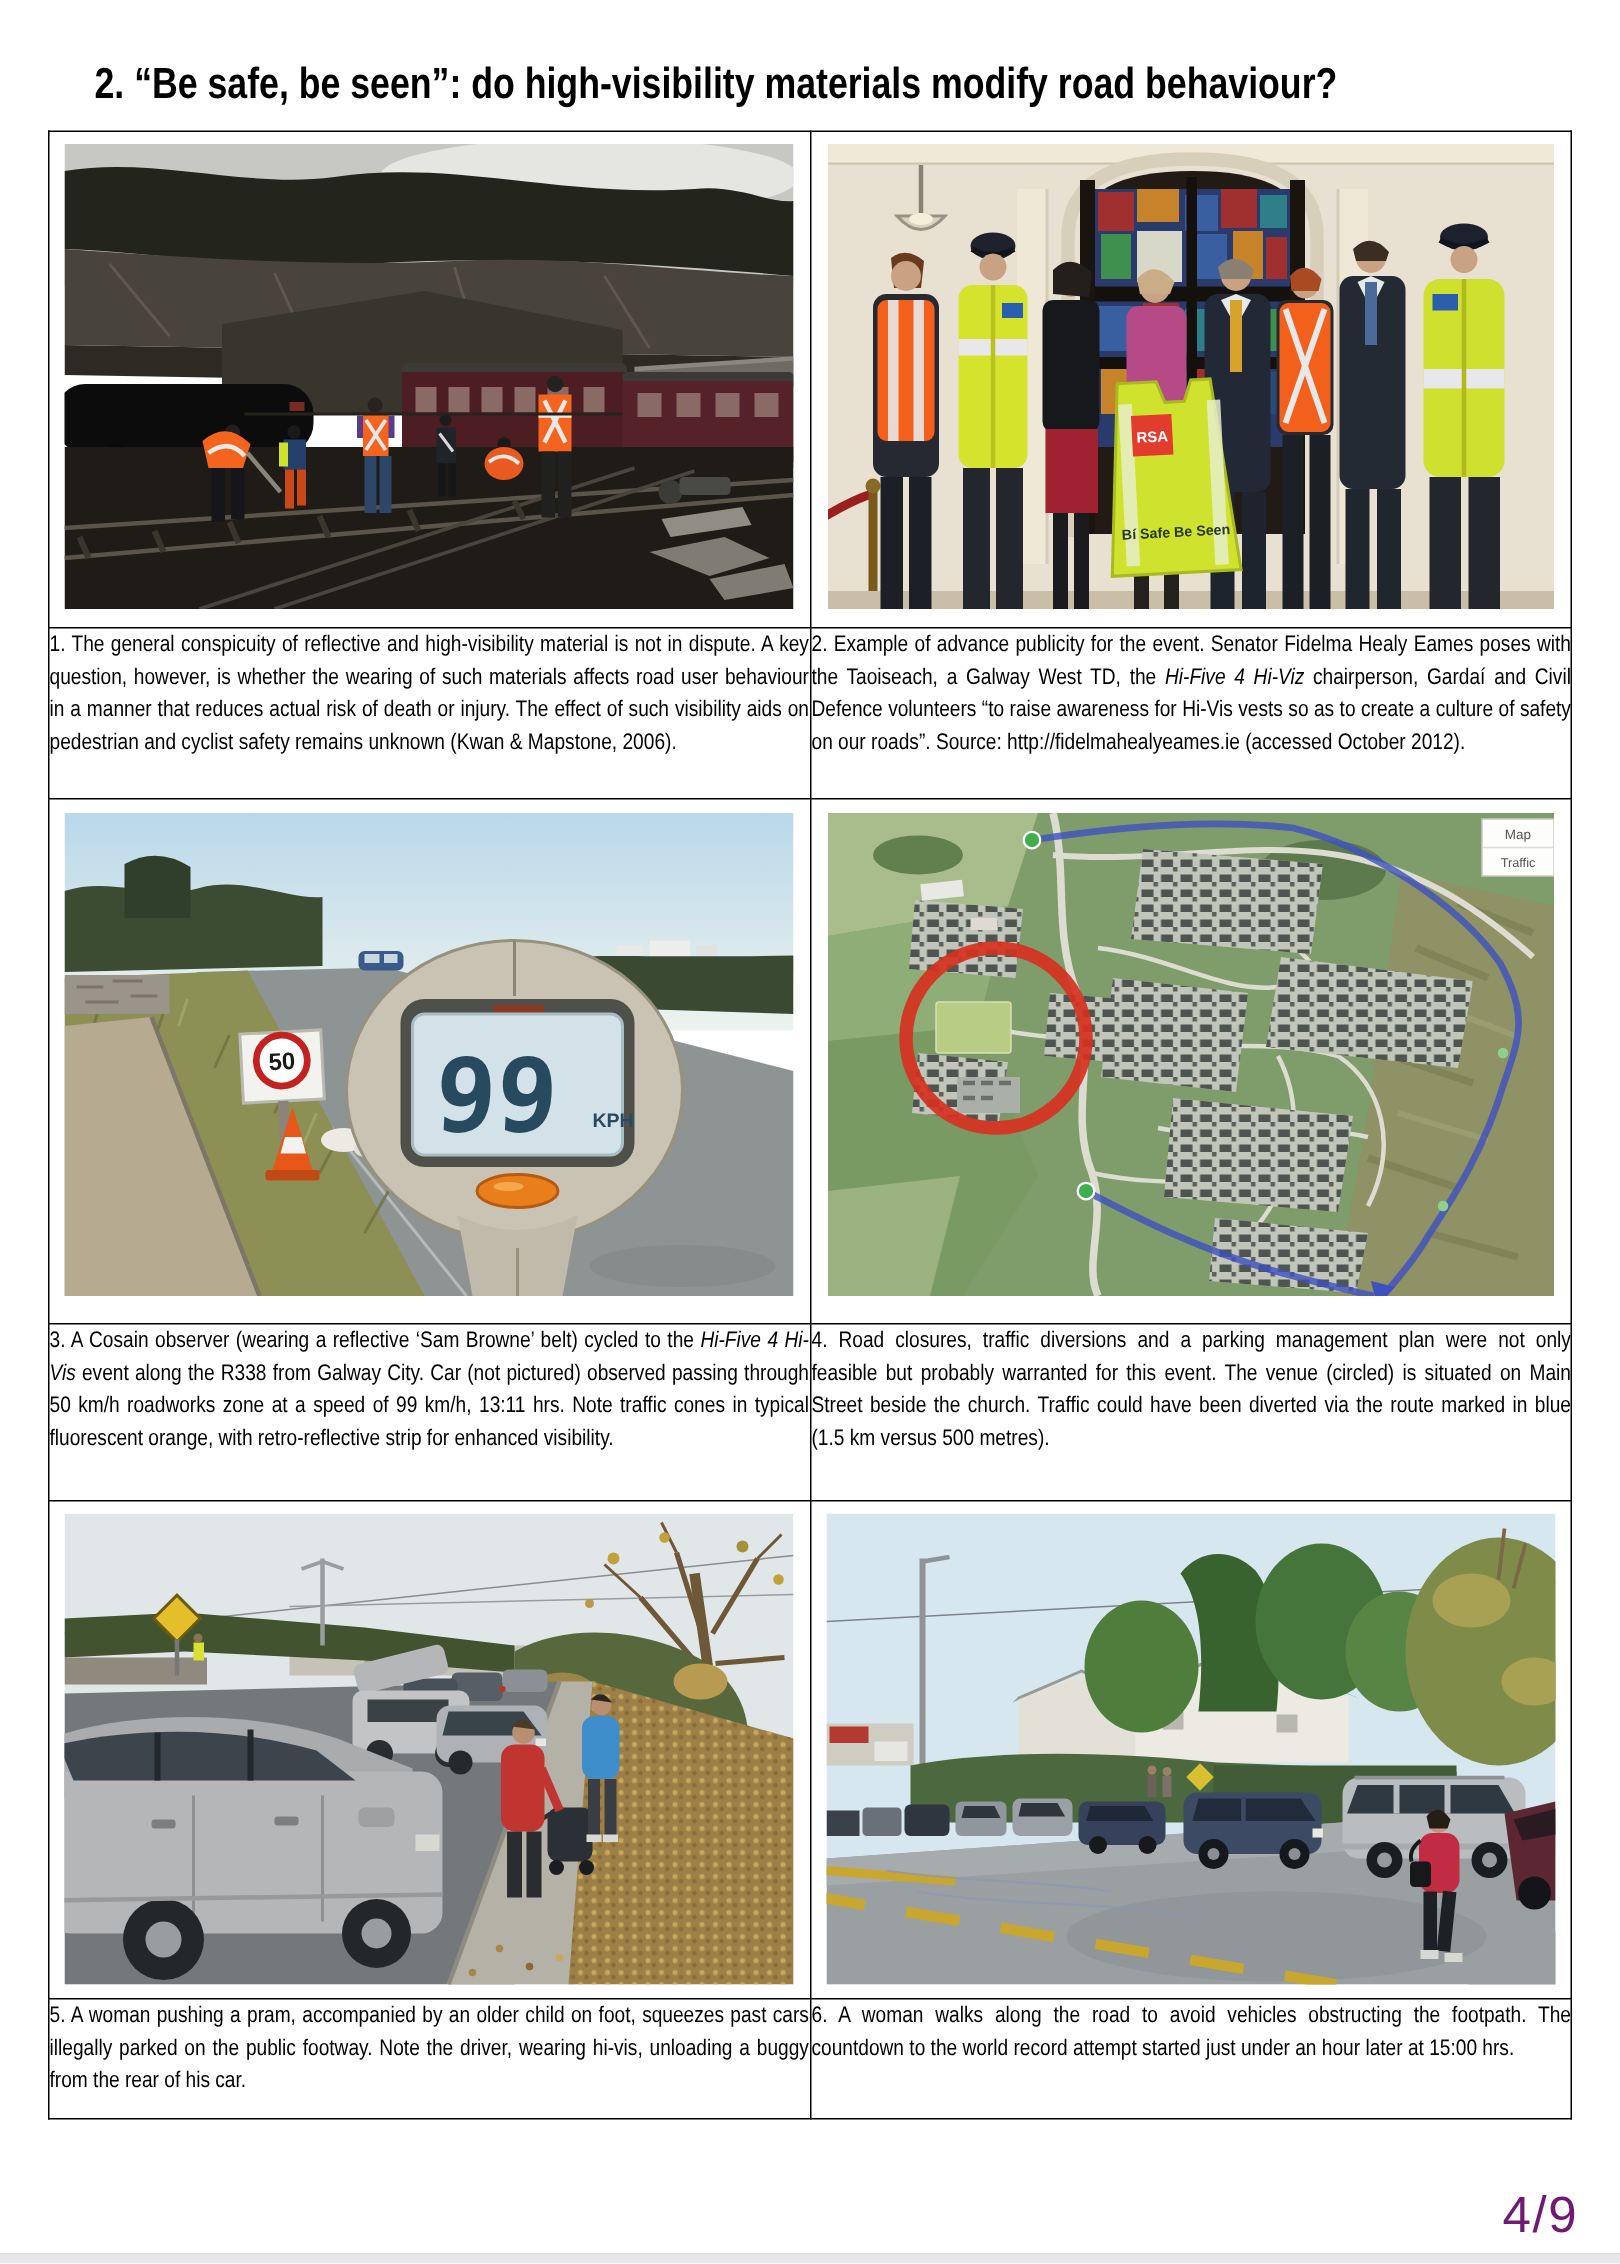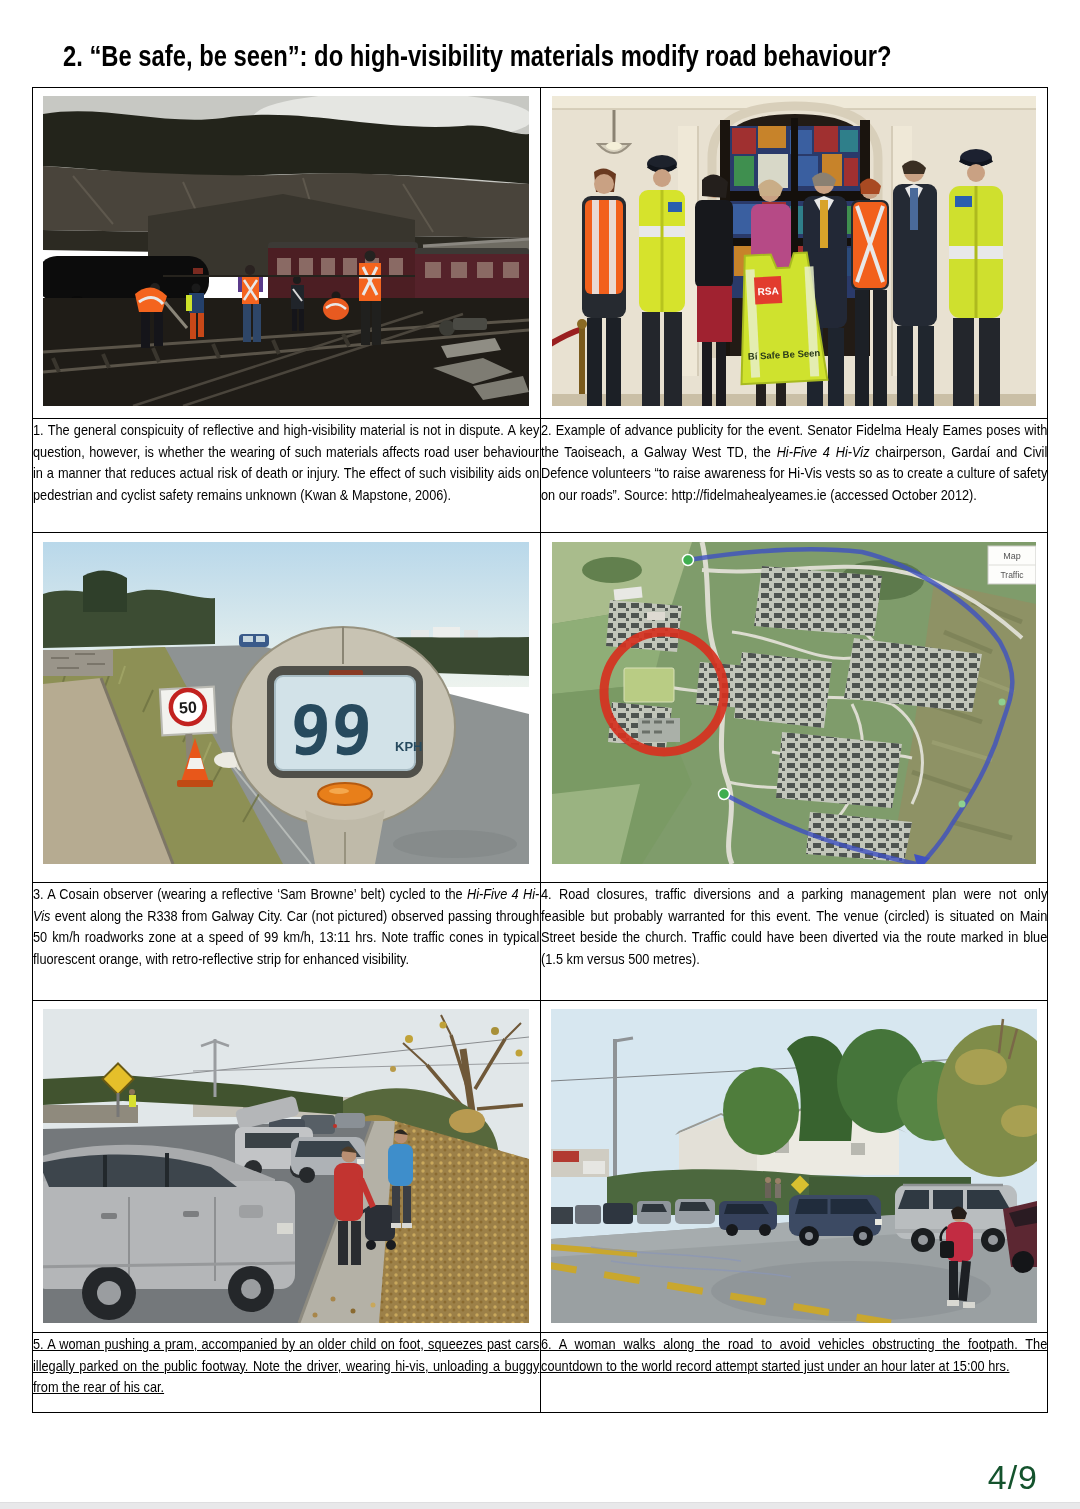--- a/index.html
+++ b/index.html
@@ -4,30 +4,30 @@
 <style>
   html,body{margin:0;padding:0;background:#fff;}
   body{width:1080px;height:1509px;position:relative;font-family:"Liberation Sans",sans-serif;overflow:hidden;}
   .title{position:absolute;left:63px;top:40px;margin:0;font-size:29px;font-weight:bold;color:#000;
          white-space:nowrap;transform:scaleX(.82);transform-origin:0 50%;}
   table.figgrid{position:absolute;left:32px;top:87px;width:1016px;border-collapse:collapse;table-layout:fixed;}
   table.figgrid td{border:1px solid #000;vertical-align:top;padding:0;}
   td.photo-cell{text-align:center;}
   tr.r-photo1{height:331px;} tr.r-cap1{height:114px;}
   tr.r-photo2{height:350px;} tr.r-cap2{height:118px;margin-top:40px;}
-  tr.r-photo3{height:332px;} tr.r-cap3{height:80px;text-decoration:underline;}
+  tr.r-photo3{height:332px;} tr.r-cap3{height:80px;}
   td.photo-cell svg{display:block;margin:0 auto;}
   tr.r-photo1 td.photo-cell{padding-top:8px;}
   tr.r-photo2 td.photo-cell{padding-top:9px;text-decoration:underline;}
   tr.r-photo3 td.photo-cell{padding-top:8px;}
   td.cap-cell{padding:6px 10px 4px 11px;}
   .cap{margin:0;font-size:15px;line-height:21.5px;color:#000;text-align:justify;
        width:117.6%;transform:scaleX(.85);transform-origin:0 0;}
   .cap i{font-style:italic;}
-  .page-number{position:absolute;right:42px;bottom:12px;font-size:34px;color:#14532d;letter-spacing:1px;}
+  .page-number{position:absolute;right:28px;bottom:12px;font-size:34px;color:#701a75;letter-spacing:1px;}
   .viewer-edge{position:absolute;left:0;bottom:0;width:100%;height:6px;background:#e8e8ea;border-top:1px solid #dedee0;}
   svg text{font-family:"Liberation Sans",sans-serif;}
   svg text.lcd{font-family:"DejaVu Sans Mono",monospace;}
 </style>
 </head>
 <body>
 
 <div class="page">
   <h1 class="title">2. “Be safe, be seen”: do high-visibility materials modify road behaviour?</h1>
 

